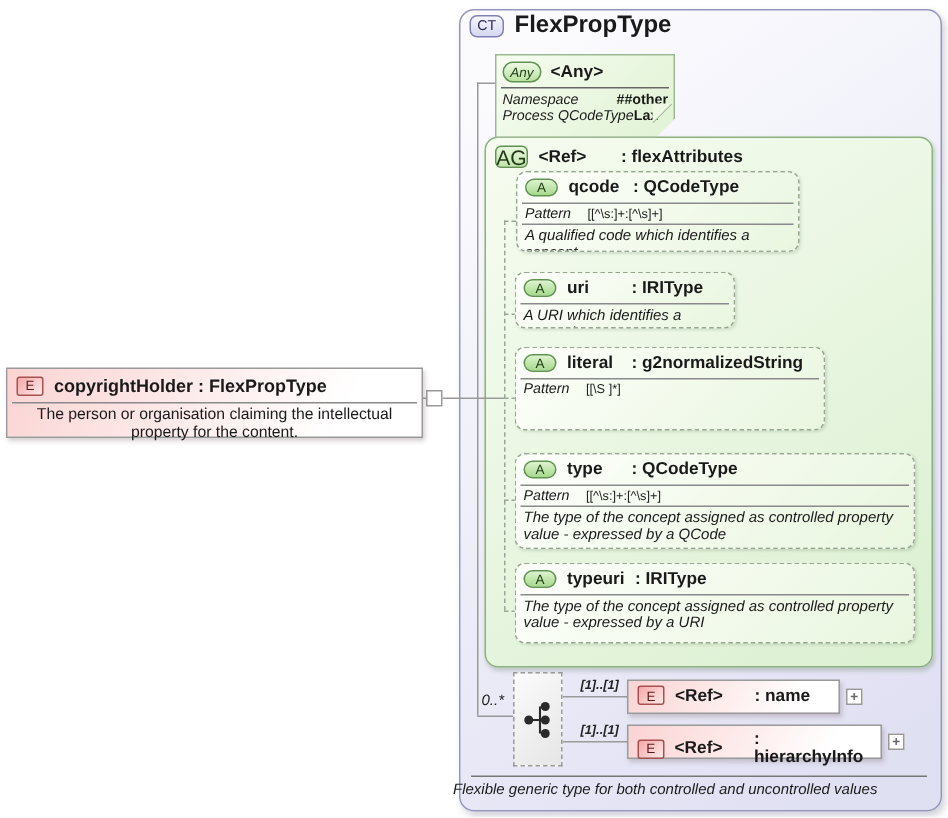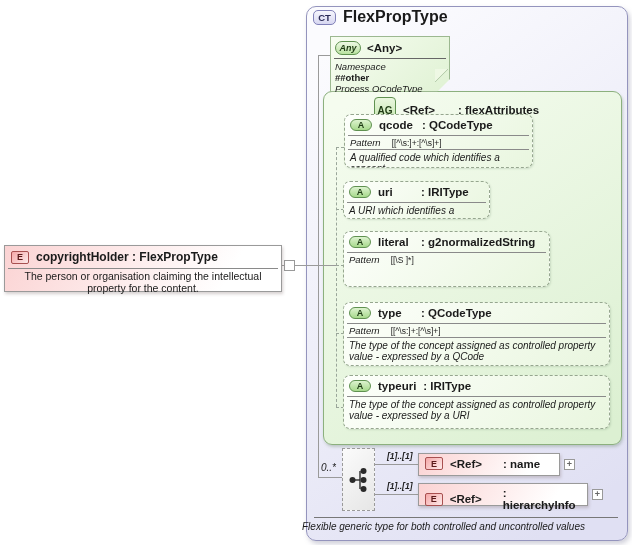--- a/index.html
+++ b/index.html
@@ -23,44 +23,44 @@
   .ag-box{position:absolute;left:323px;top:91px;width:297px;height:352px;
           background:linear-gradient(145deg,#f5fcef 5%,#dcf0d2 95%);
           border:1px solid #8cb07e;border-radius:9px;
           box-shadow:1px 2px 3px rgba(90,120,90,.3);}
   .ag-header{position:absolute;left:330px;top:97px;display:flex;align-items:center;gap:7px;
              font-weight:bold;font-size:11.5px;}
   .ag-ref{min-width:48px;}
 
   
   .badge{display:inline-flex;align-items:center;justify-content:center;
-         font-weight:bold;box-sizing:border-box;}
+         font-weight:normal;box-sizing:border-box;}
   .badge.ct{width:23px;height:15px;font-size:9.5px;border:1px solid #8080b8;border-radius:5px;
             background:linear-gradient(180deg,#f6f6fd,#d7d7f1);color:#2a2a55;}
   .badge.any{width:26px;height:14px;font-size:9px;font-style:italic;border:1px solid #5f9150;border-radius:7px;
              background:linear-gradient(180deg,#eef9e5,#b9e2a0);color:#1e3a14;}
-  .badge.ag{width:22px;height:26px;font-size:10px;border:1px solid #5f9150;border-radius:4px;
-            background:linear-gradient(180deg,#eaf7df,#c2e5ab);color:#1e3a14;margin-left:44px;}
+  .badge.ag{width:22px;height:15px;font-size:14px;border:1px solid #5f9150;border-radius:4px;
+            background:linear-gradient(180deg,#eaf7df,#c2e5ab);color:#1e3a14;}
   .badge.a{width:22px;height:12px;font-size:9px;border:1px solid #5f9150;border-radius:6px;
            background:linear-gradient(180deg,#ddf3cf,#a7d98c);color:#1e3a14;}
   .badge.e{width:18px;height:13px;font-size:9px;border:1px solid #a85050;border-radius:2px;
            background:linear-gradient(135deg,#f5a8a8,#fdeaea);color:#5a1a1a;}
 
   
   .any-box{position:absolute;left:330px;top:36px;width:118px;height:54px;
            background:linear-gradient(135deg,#f7fdf1,#e0f2d4);
            border:1px solid #9cb890;
            clip-path:polygon(0 0,100% 0,100% calc(100% - 13px),calc(100% - 13px) 100%,0 100%);
            box-shadow:1px 2px 2px rgba(90,120,90,.25);}
   .any-fold{position:absolute;left:435px;top:69px;width:13px;height:13px;
             background:linear-gradient(to top left,transparent 46%,#9cb890 48%,#eef8e4 54%);}
   .any-head{display:flex;align-items:center;gap:6px;padding:4px 4px 3px;}
   .any-title{font-weight:bold;font-size:11.5px;}
   .any-rows{border-top:1px solid #666;margin:0 3px;padding:2px 1px;}
-  .any-row{display:flex;font-size:9.5px;line-height:11px;flex-direction:column;}
+  .any-row{display:flex;font-size:9.5px;line-height:11px;}
   .any-label{font-style:italic;min-width:76px;}
   .any-value{font-weight:bold;}
 
   
   .attr-box{position:absolute;box-sizing:border-box;
             background:linear-gradient(135deg,#fdfffb,#e9f6df);
             border:1px dashed #96a68f;border-radius:7px;overflow:hidden;
             box-shadow:1px 1px 2px rgba(90,120,90,.2);}
   .attr-head{display:flex;align-items:center;gap:7px;padding:4px 6px 4px 5px;
              font-weight:bold;font-size:11.5px;}

